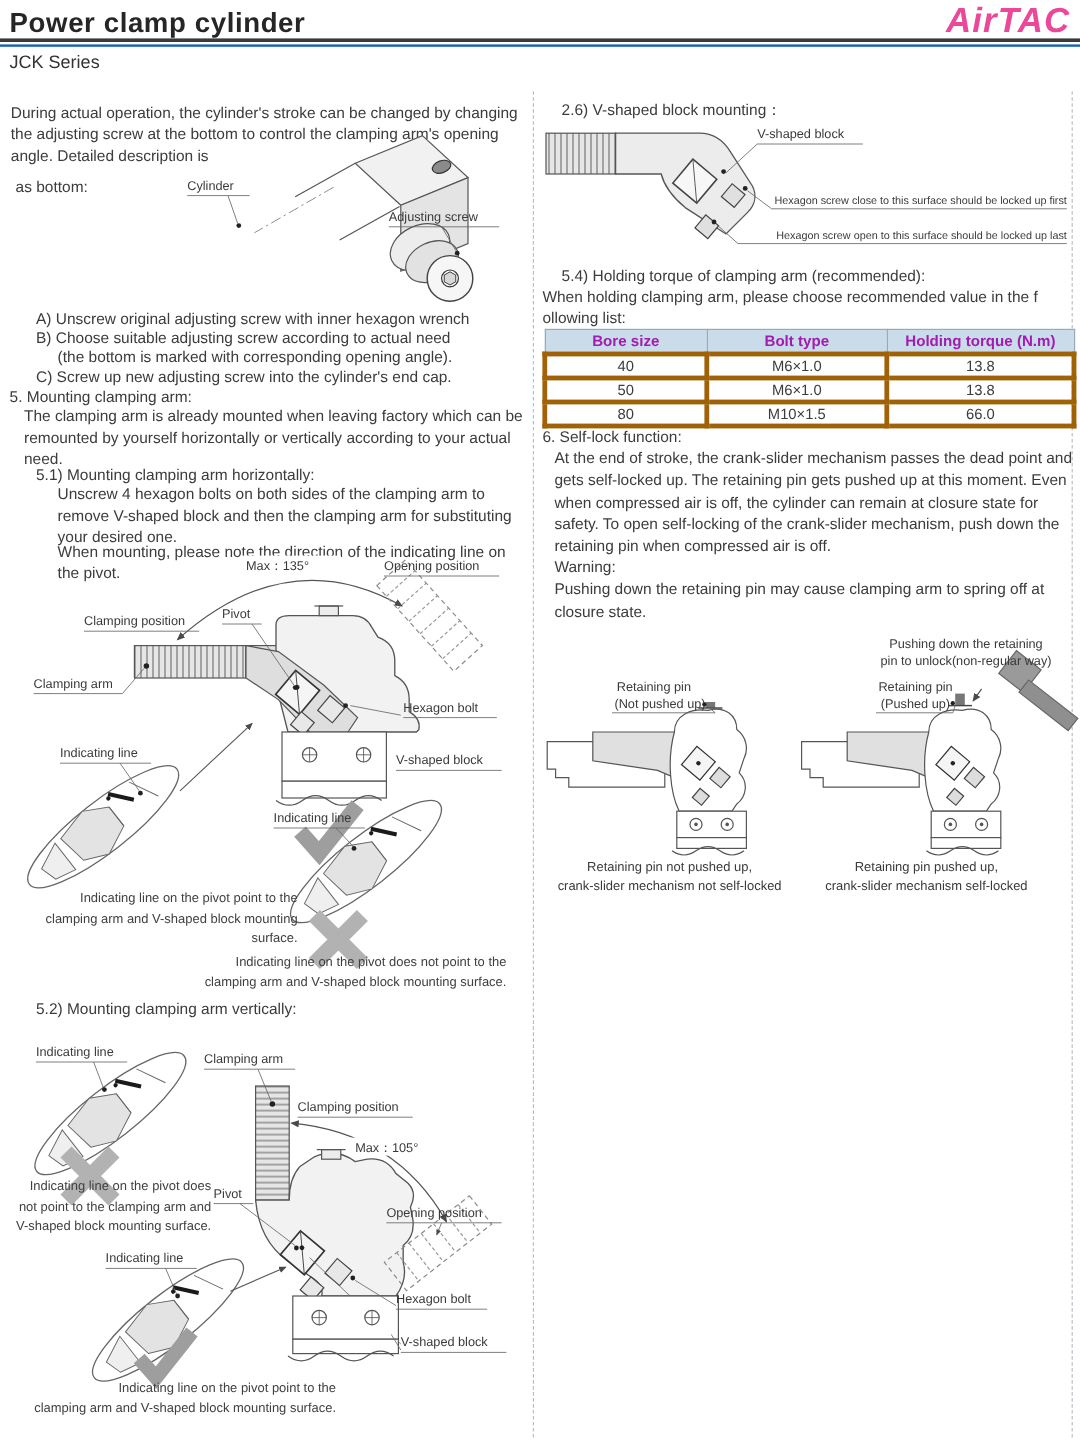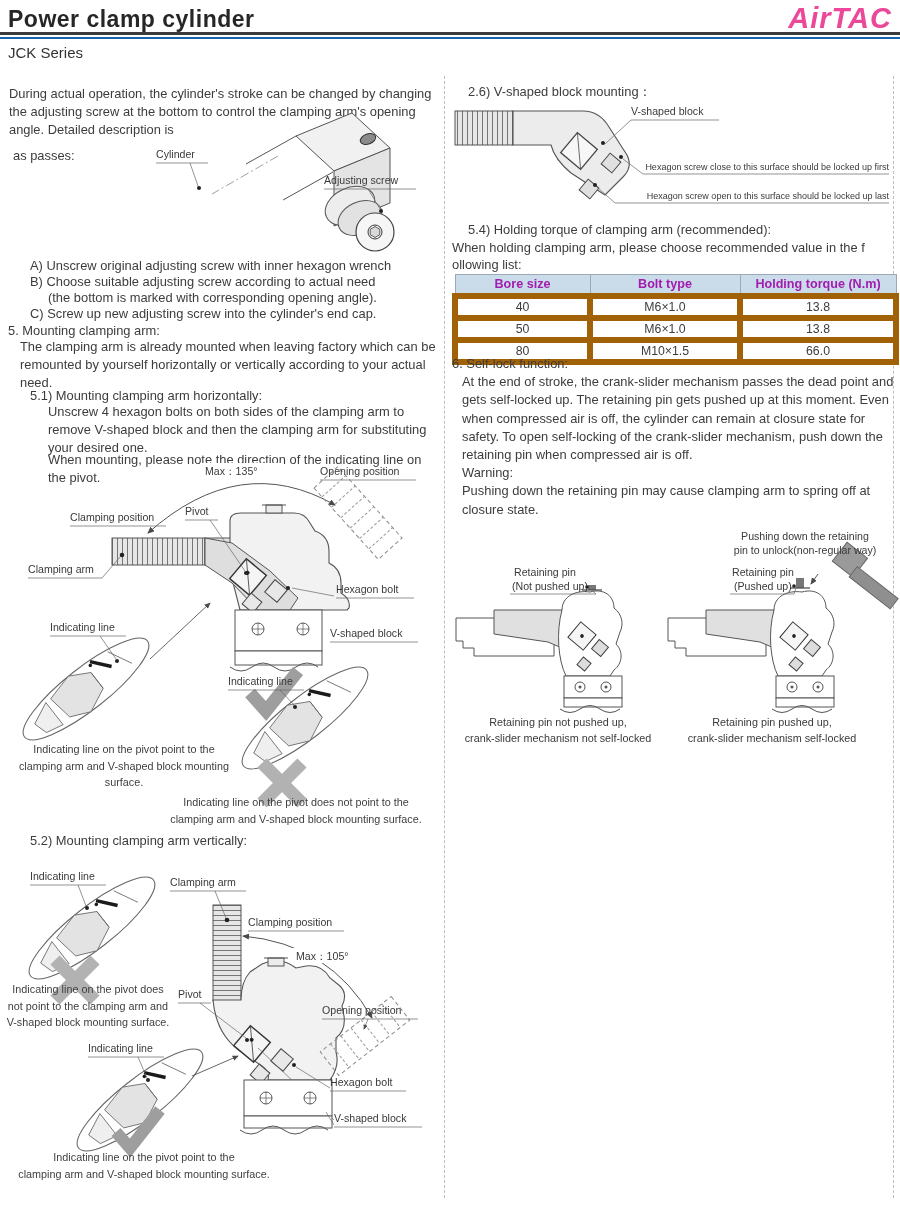--- a/index.html
+++ b/index.html
@@ -1,50 +1,50 @@
 <!DOCTYPE html>
 <html><head>
 <meta charset="utf-8">
 <style>
 *{margin:0;padding:0;box-sizing:border-box}
 html,body{background:#fff}
 body{font-family:"Liberation Sans",sans-serif;color:#3c3c3c}
 .page{position:relative;width:900px;height:1205px;background:#fff;overflow:hidden}
 .abs{position:absolute}
 .t{font-size:12.9px;line-height:18.2px;color:#3c3c3c}
-.cap{font-size:10.8px;line-height:16.5px;text-align:center;color:#404040}
+.cap{font-size:10.8px;line-height:16.5px;text-align:right;color:#404040}
 .title{font-size:23px;font-weight:bold;color:#262626;letter-spacing:.5px}
 .series{font-size:15px;font-weight:normal;color:#333}
 .logo{font-size:29px;font-weight:bold;color:#ec4899;font-style:italic;letter-spacing:1px}
 .rule-dark{height:3px;background:#3a3a3a}
 .rule-blue{height:2px;background:#1663b2}
 .vdash{width:0;border-left:1px dashed #b9bfc7}
 svg{position:absolute;overflow:visible}
 svg text{font-family:"Liberation Sans",sans-serif;font-size:10.6px;fill:#3a3a3a}
 svg text.sm{font-size:9px}
 table.tq{width:441px;border-collapse:collapse;text-align:center;table-layout:fixed}
 table.tq th{background:#cadbe9;border:1px solid #9aa9b5;font-size:12.6px;padding:2px 0;color:#a21caf}
-table.tq td{border:6px solid #a16207;font-size:12.3px;padding:1px 0}
+table.tq td{border:4px solid #a16207;font-size:12.3px;padding:1px 0}
 </style>
 </head>
 <body>
 
 <div class="page">
 
   <div class="abs title" style="left:8px;top:6px">Power clamp cylinder</div>
   <div class="abs logo" style="right:8px;top:2px">AirTAC</div>
   <div class="abs rule-dark" style="left:0;top:32px;width:900px"></div>
   <div class="abs rule-blue" style="left:0;top:37px;width:900px"></div>
   <div class="abs series" style="left:8px;top:44px">JCK Series</div>
 
   <div class="abs vdash" style="left:444px;top:76px;height:1122px"></div>
   <div class="abs vdash" style="left:893px;top:76px;height:1122px"></div>
 
   <div class="abs t" style="left:9px;top:85px;width:434px">During actual operation, the cylinder's stroke can be changed by changing the adjusting screw at the bottom to control the clamping arm's opening angle. Detailed description is</div>
-  <div class="abs t" style="left:13px;top:147px">as passes:</div>
+  <div class="abs t" style="left:13px;top:147px">as bottom:</div>
 
   <svg style="left:128px;top:106px" width="300" height="154" viewBox="0 0 300 154">
     <g>
       <line x1="168" y1="30" x2="118" y2="58" stroke="#555"></line>
       <line x1="205" y1="66" x2="155" y2="94" stroke="#555"></line>
       <line x1="150" y1="50" x2="84" y2="88" stroke="#888" stroke-width=".8" stroke-dasharray="9 3 2 3"></line>
       <polygon points="168,30 224,7 262,42 206,65" fill="#f1f1f1" stroke="#555"></polygon>
       <polygon points="206,65 262,42 262,97 206,120" fill="#e4e4e4" stroke="#555"></polygon>
       <ellipse cx="240" cy="33" rx="8" ry="5" transform="rotate(-20 240 33)" fill="#8b8b8b" stroke="#333"></ellipse>
     </g>

